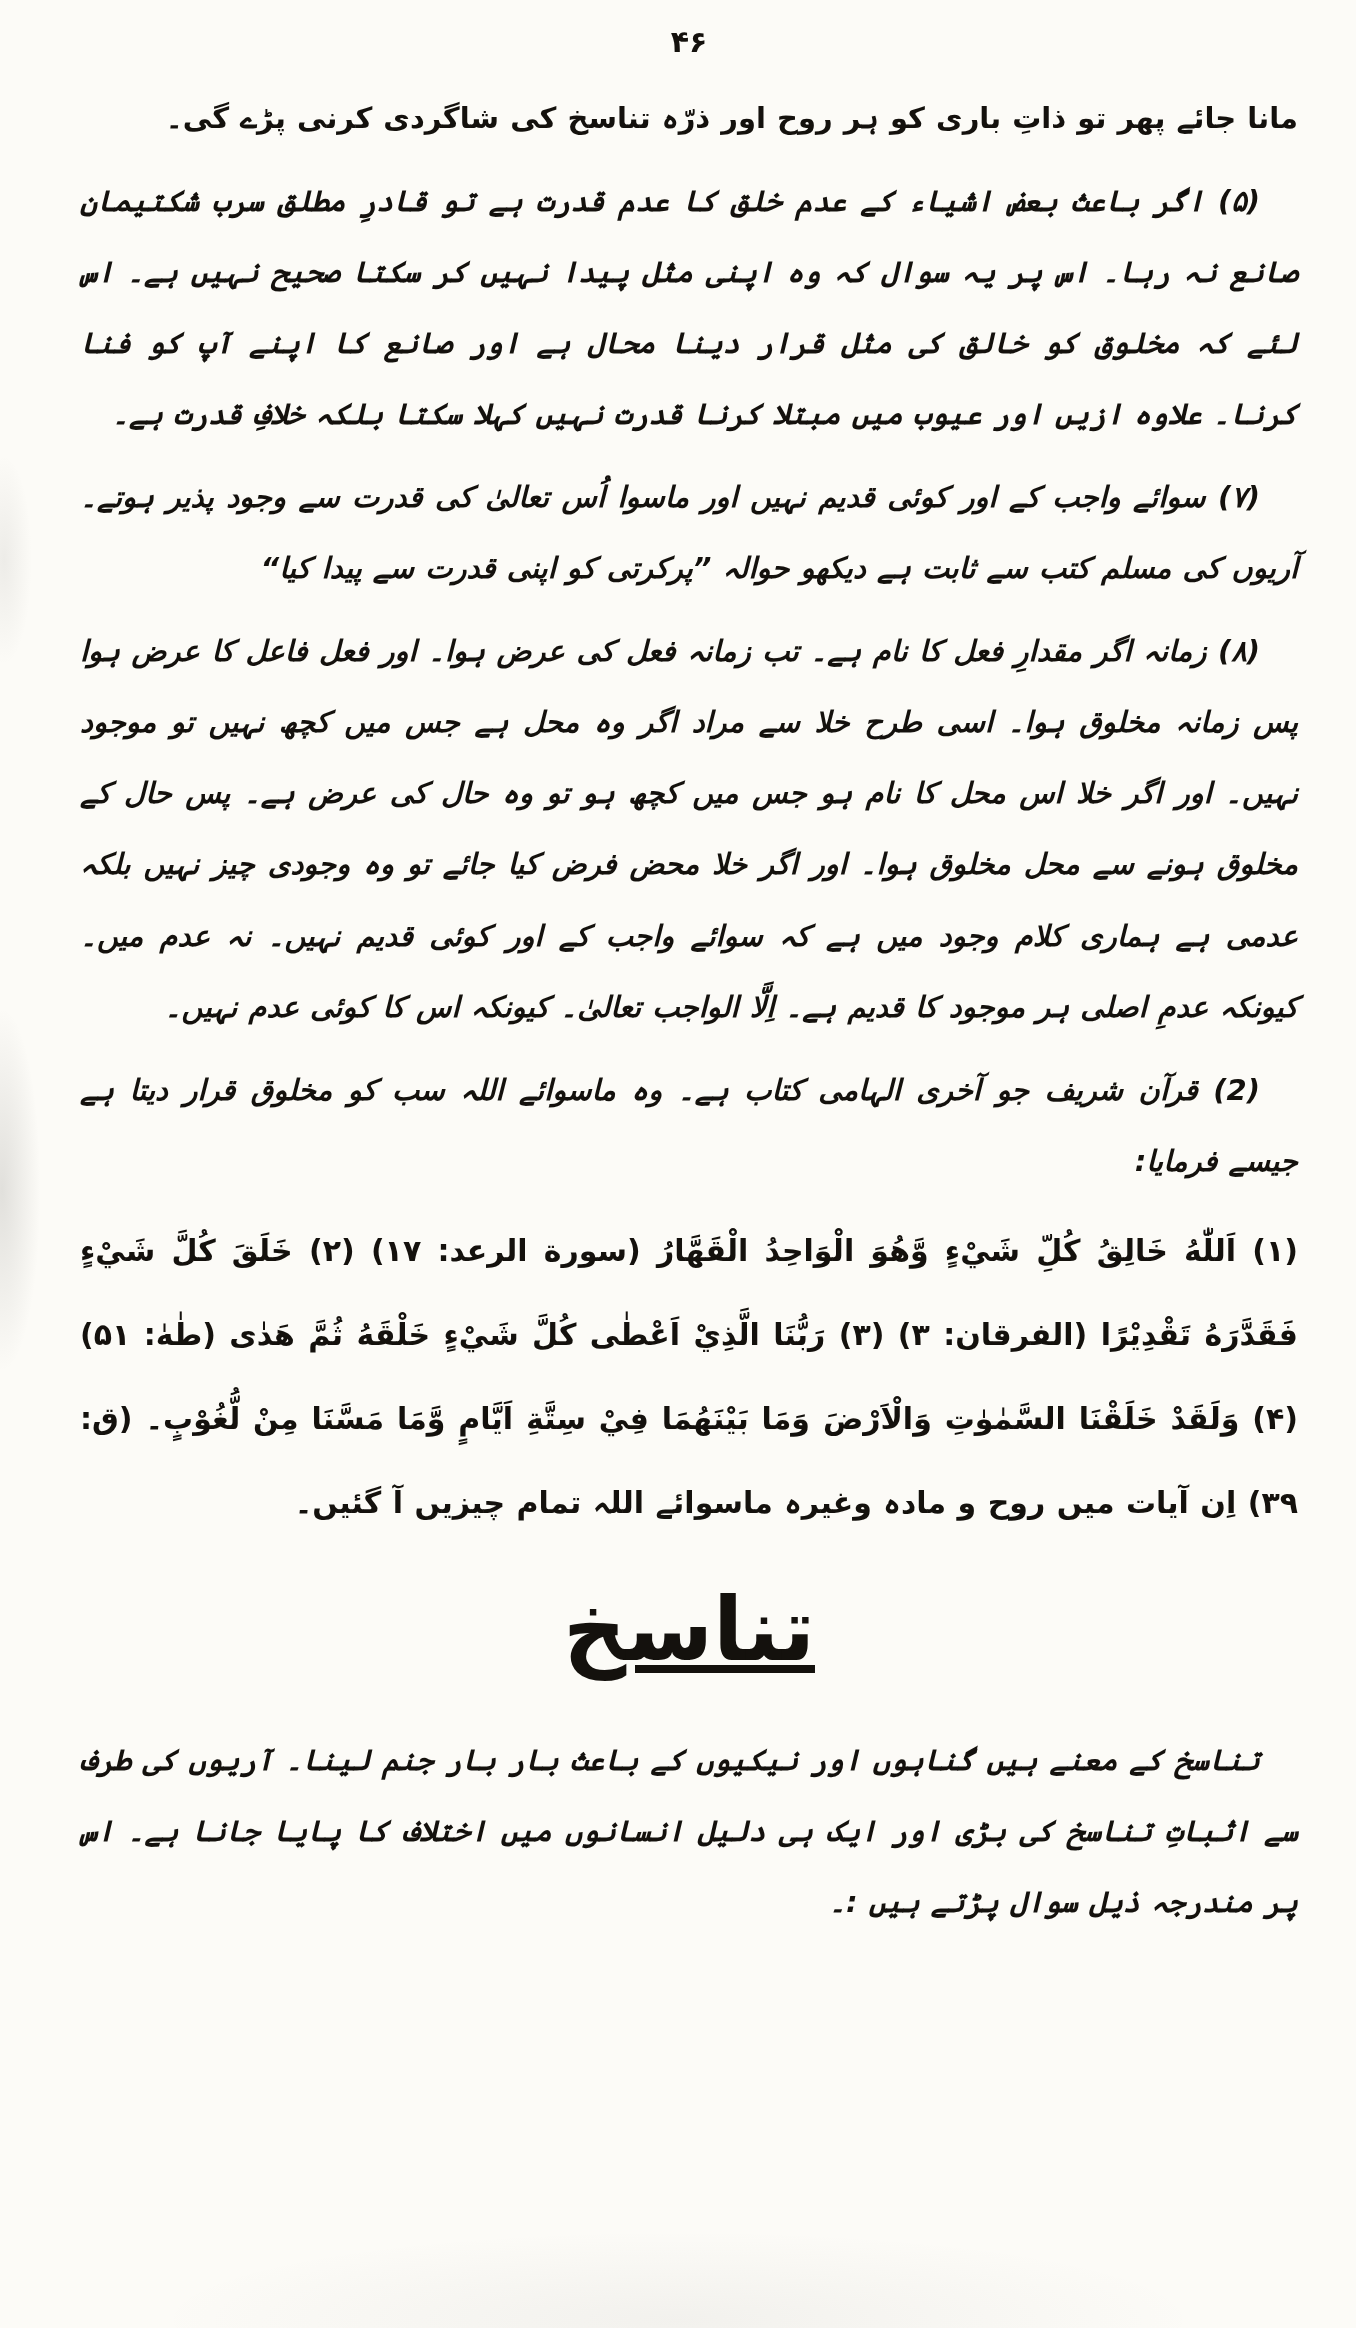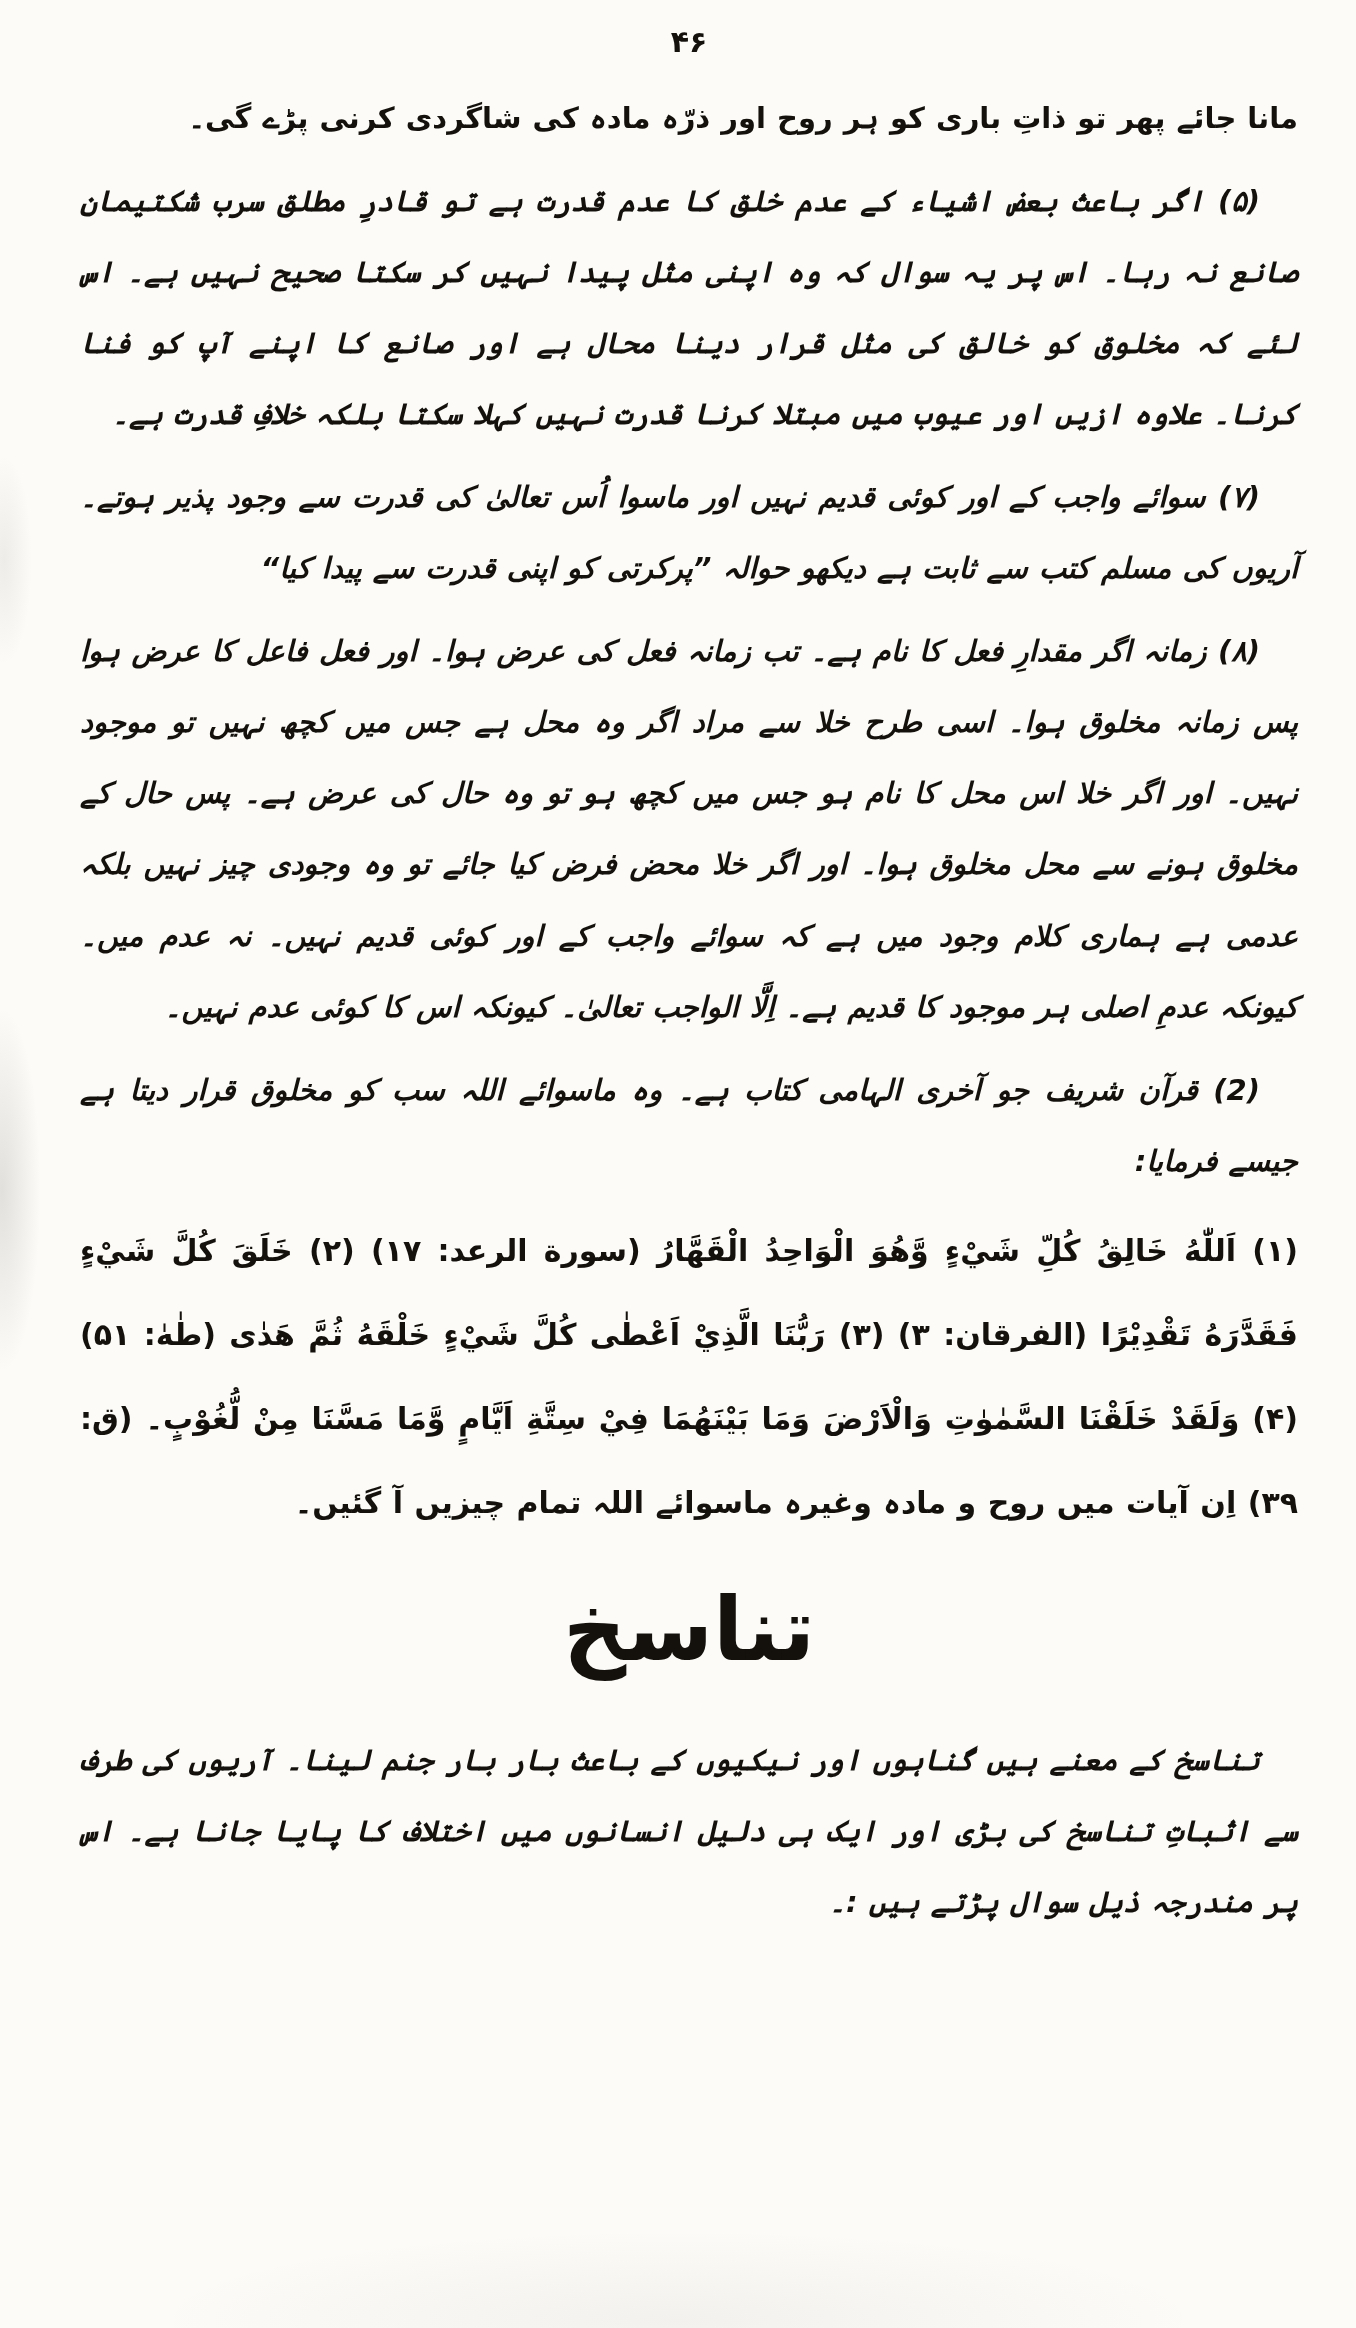--- a/index.html
+++ b/index.html
@@ -47,30 +47,31 @@
   p.quran{
     font-size:30px;
     line-height:2.8;
   }
   h1.heading{
     font-size:88px;
     line-height:1.25;
     text-align:center;
     font-weight:bold;
     margin:30px 0 40px;
+    text-decoration:underline;
   }
 </style>
 </head>
 <body>
 
 <div class="scan">
 
   <div class="pageno">۴۶</div>
 
-  <p class="bodytext lastline">مانا جائے پھر تو ذاتِ باری کو ہر روح اور ذرّہ مادہ کی شاگردی کرنی پڑے گی۔</p>
+  <p class="bodytext lastline">مانا جائے پھر تو ذاتِ باری کو ہر روح اور ذرّہ تناسخ کی شاگردی کرنی پڑے گی۔</p>
 
   <p class="bodytext indent">(۵) اگر باعث بعض اشیاء کے عدم خلق کا عدم قدرت ہے تو قادرِ مطلق سرب شکتیمان صانع نہ رہا۔ اس پر یہ سوال کہ وہ اپنی مثل پیدا نہیں کر سکتا صحیح نہیں ہے۔ اس لئے کہ مخلوق کو خالق کی مثل قرار دینا محال ہے اور صانع کا اپنے آپ کو فنا کرنا۔ علاوہ ازیں اور عیوب میں مبتلا کرنا قدرت نہیں کہلا سکتا بلکہ خلافِ قدرت ہے۔</p>
 
 
   <p class="bodytext indent">(۷) سوائے واجب کے اور کوئی قدیم نہیں اور ماسوا اُس تعالیٰ کی قدرت سے وجود پذیر ہوتے۔ آریوں کی مسلم کتب سے ثابت ہے دیکھو حوالہ ”پرکرتی کو اپنی قدرت سے پیدا کیا“</p>
 
 
   <p class="bodytext indent">(۸) زمانہ اگر مقدارِ فعل کا نام ہے۔ تب زمانہ فعل کی عرض ہوا۔ اور فعل فاعل کا عرض ہوا پس زمانہ مخلوق ہوا۔ اسی طرح خلا سے مراد اگر وہ محل ہے جس میں کچھ نہیں تو موجود نہیں۔ اور اگر خلا اس محل کا نام ہو جس میں کچھ ہو تو وہ حال کی عرض ہے۔ پس حال کے مخلوق ہونے سے محل مخلوق ہوا۔ اور اگر خلا محض فرض کیا جائے تو وہ وجودی چیز نہیں بلکہ عدمی ہے ہماری کلام وجود میں ہے کہ سوائے واجب کے اور کوئی قدیم نہیں۔ نہ عدم میں۔ کیونکہ عدمِ اصلی ہر موجود کا قدیم ہے۔ اِلَّا الواجب تعالیٰ۔ کیونکہ اس کا کوئی عدم نہیں۔</p>
 
   <p class="bodytext indent">(2) قرآن شریف جو آخری الہامی کتاب ہے۔ وہ ماسوائے اللہ سب کو مخلوق قرار دیتا ہے جیسے فرمایا:</p>

